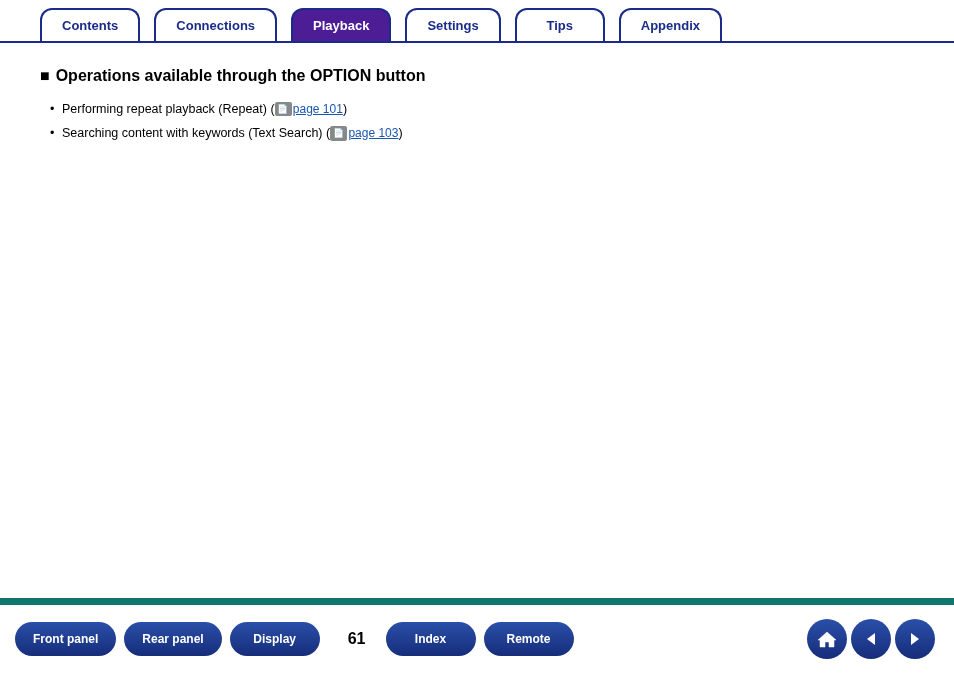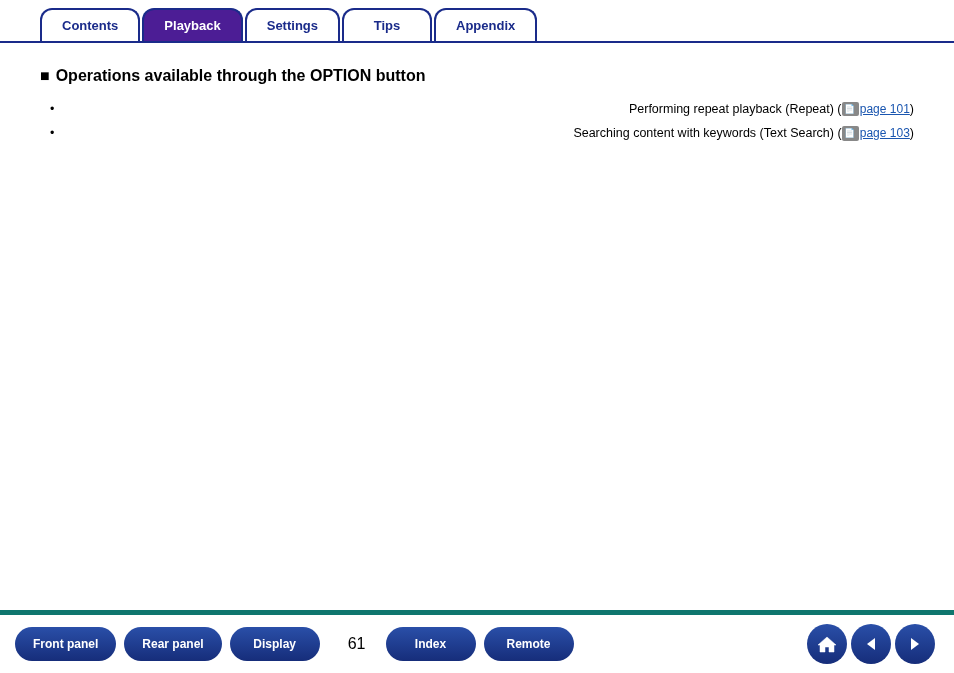--- a/index.html
+++ b/index.html
@@ -12,20 +12,21 @@
       overflow: hidden;
     }
 
     
     .tabs-container {
       display: flex;
       border-bottom: 2px solid #1a2b8a;
       padding-top: 8px;
       padding-left: 40px;
       background: #fff;
+      gap: 12px;
     }
 
     .tab {
       position: relative;
       padding: 8px 20px;
       font-size: 13px;
       font-weight: bold;
       cursor: pointer;
       border-radius: 12px 12px 0 0;
       border: 2px solid #1a2b8a;
@@ -62,21 +63,20 @@
     .section-title::before {
       content: '■';
       margin-right: 6px;
       color: #000;
       font-size: 16px;
     }
 
     .bullet-list {
       list-style: none;
       padding-left: 10px;
-      text-align: right;
     }
 
     .bullet-list li {
       position: relative;
       padding-left: 12px;
       margin-bottom: 4px;
       font-size: 12.5px;
       color: #000;
     }
 
@@ -91,45 +91,45 @@
       text-decoration: underline;
       font-size: 12px;
     }
 
     
     .bottom-nav {
       position: absolute;
       bottom: 0;
       left: 0;
       right: 0;
-      height: 63px;
+      height: 75px;
       background: #fff;
       display: flex;
       align-items: center;
       padding: 8px 15px;
-      border-top: 5px solid #0f766e;
+      border-top: 7px solid #0f766e;
     }
 
     .nav-btn {
       background: linear-gradient(to bottom, #2a4fa8, #162d7a);
       color: #fff;
       font-size: 12px;
       font-weight: bold;
       border: none;
       border-radius: 20px;
       padding: 10px 18px;
       cursor: pointer;
       margin-right: 8px;
       min-width: 90px;
       text-align: center;
     }
 
     .page-number {
       font-size: 16px;
-      font-weight: normal;
+      font-weight: bold;
       color: #000;
       margin: 0 20px;
     }
 
     .icon-btn {
       background: linear-gradient(to bottom, #2a4fa8, #162d7a);
       color: #fff;
       border: none;
       border-radius: 50%;
       width: 40px;
@@ -156,20 +156,21 @@
       font-size: 9px;
       color: #fff;
       vertical-align: middle;
     }
   </style>
 </head>
 <body>
 
 <div class="tabs-container">
   <div class="tab">Contents</div>
+  <div class="tab">Connections</div>
   <div class="tab active">Playback</div>
   <div class="tab">Settings</div>
   <div class="tab">Tips</div>
   <div class="tab">Appendix</div>
 </div>
 
 <div class="main-content">
   <div class="section-title">
     <span>Operations available through the OPTION button</span>
   </div>

